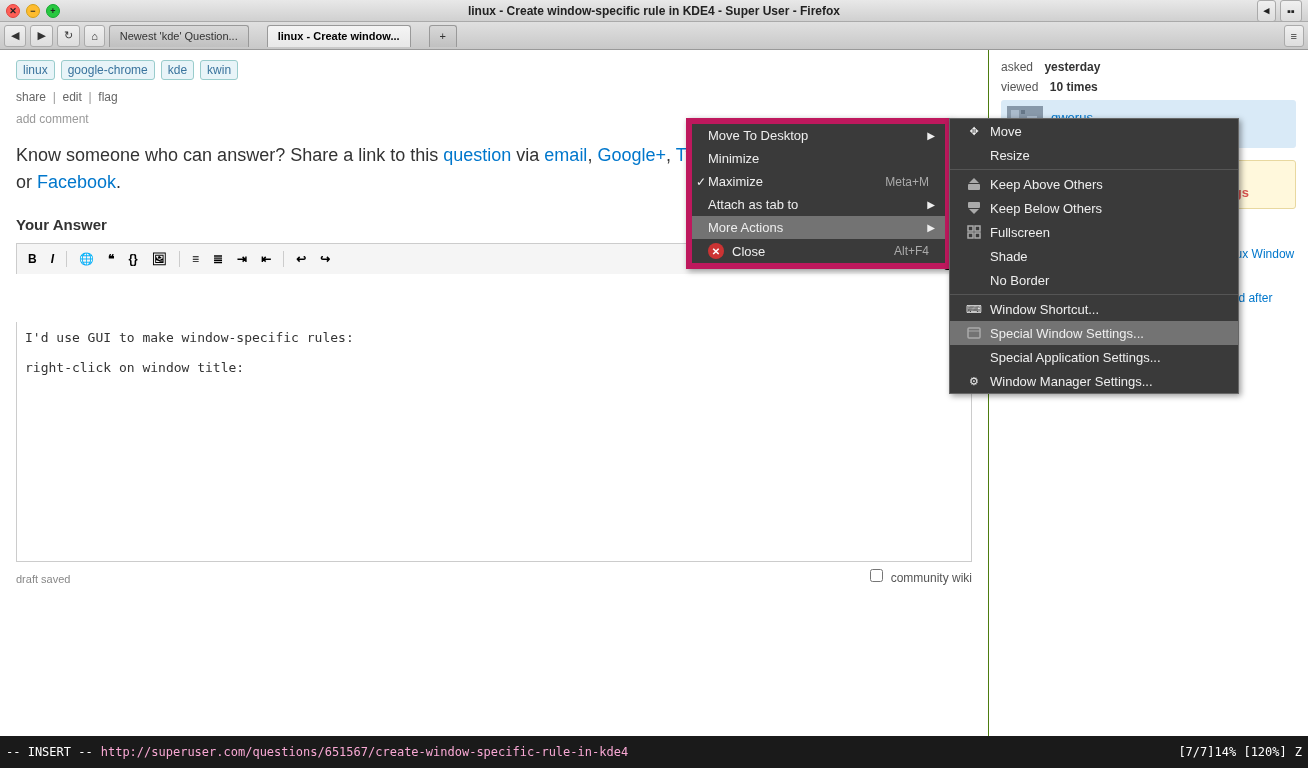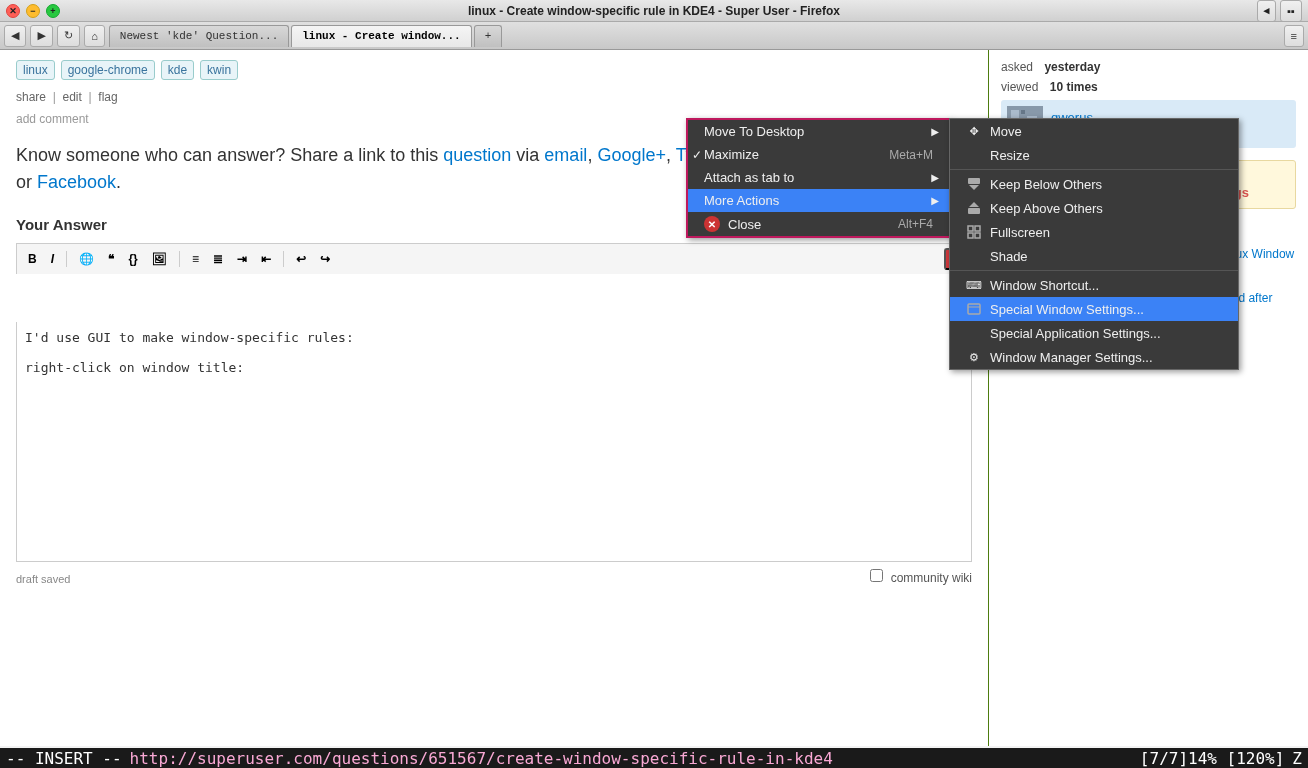--- a/index.html
+++ b/index.html
@@ -68,23 +68,22 @@
       border-radius: 3px;
       padding: 2px 6px;
       font-size: 11px;
       cursor: pointer;
       height: 22px;
       display: flex;
       align-items: center;
     }
     .tab-bar {
       display: flex;
-      gap: 2px;
+      gap: 18px;
       flex: 1;
-      font-family: Liberation Mono, monospace;
     }
     .tab {
       background: linear-gradient(to bottom, #d8d8d8, #c0c0c0);
       border: 1px solid #999;
       border-bottom: none;
       border-radius: 3px 3px 0 0;
       padding: 2px 10px;
       font-size: 11px;
       cursor: pointer;
       height: 22px;
@@ -277,39 +276,39 @@
       font-weight: bold;
     }
     .related-link { color: #0077cc; text-decoration: none; line-height: 1.4; }
 
     
     #statusbar {
       position: fixed;
       bottom: 0;
       left: 0;
       width: 1308px;
-      height: 20px;
+      height: 32px;
       background: #1a1a1a;
       color: #fff;
       font-family: monospace;
-      font-size: 16px;
+      font-size: 12px;
       display: flex;
       align-items: center;
       padding: 0 6px;
       z-index: 100;
     }
 
     
     .context-menu-1 {
       position: absolute;
       top: 118px;
       left: 686px;
       width: 265px;
       background: #3a3a3a;
-      border: 2px solid #be185d;
+      border: 6px solid #be185d;
       box-shadow: 2px 2px 6px rgba(0,0,0,0.4);
       z-index: 200;
       color: #eee;
       font-size: 13px;
     }
     .context-menu-2 {
       position: absolute;
       top: 118px;
       left: 949px;
       width: 290px;
@@ -335,21 +334,21 @@
       right: 10px;
       font-size: 10px;
     }
     .cm-item.checked::before {
       content: '✓';
       position: absolute;
       left: 4px;
       font-size: 12px;
     }
     .cm-item.highlighted {
-      background: #3b82f6;
+      background: #737373;
     }
     .cm-separator {
       height: 1px;
       background: #555;
       margin: 2px 0;
     }
     .cm-shortcut {
       margin-left: auto;
       color: #aaa;
       font-size: 12px;
@@ -523,20 +522,23 @@
         <a class="related-link">keyboard mappings are totally screwed after updating to kde4</a>
       </div>
     </div>
   </div>
 </div>
 
 <div class="context-menu-1">
   <div class="cm-item has-sub">
     <span>Move To Desktop</span>
   </div>
+  <div class="cm-item">
+    <span>Minimize</span>
+  </div>
   <div class="cm-item checked">
     <span>Maximize</span>
     <span class="cm-shortcut">Meta+M</span>
   </div>
   <div class="cm-item has-sub">
     <span>Attach as tab to</span>
   </div>
   <div class="cm-item highlighted has-sub">
     <span>More Actions</span>
   </div>
@@ -550,53 +552,57 @@
 <div class="context-menu-2">
   <div class="cm-item">
     <span class="cm-icon">✥</span>
     <span>Move</span>
   </div>
   <div class="cm-item">
     <span class="cm-icon"> </span>
     <span>Resize</span>
   </div>
   <div class="cm-separator"></div>
+  <div class="cm-item">
+    <span class="cm-icon">
+      <svg width="14" height="14" viewBox="0 0 14 14">
+        <rect x="1" y="7" width="12" height="6" rx="1" fill="#aaa"></rect>
+        <polygon points="7,1 12,6 2,6" fill="#aaa"></polygon>
+      </svg>
+    </span>
+    <span>Keep Above Others</span>
+  </div>
   <div class="cm-item">
     <span class="cm-icon">
       <svg width="14" height="14" viewBox="0 0 14 14">
         <rect x="1" y="1" width="12" height="6" rx="1" fill="#aaa"></rect>
         <polygon points="7,13 12,8 2,8" fill="#aaa"></polygon>
       </svg>
     </span>
     <span>Keep Below Others</span>
-  </div>
-  <div class="cm-item">
-    <span class="cm-icon">
-      <svg width="14" height="14" viewBox="0 0 14 14">
-        <rect x="1" y="7" width="12" height="6" rx="1" fill="#aaa"></rect>
-        <polygon points="7,1 12,6 2,6" fill="#aaa"></polygon>
-      </svg>
-    </span>
-    <span>Keep Above Others</span>
   </div>
   <div class="cm-item">
     <span class="cm-icon">
       <svg width="14" height="14" viewBox="0 0 14 14">
         <rect x="1" y="1" width="5" height="5" fill="none" stroke="#aaa" stroke-width="1.5"></rect>
         <rect x="8" y="1" width="5" height="5" fill="none" stroke="#aaa" stroke-width="1.5"></rect>
         <rect x="1" y="8" width="5" height="5" fill="none" stroke="#aaa" stroke-width="1.5"></rect>
         <rect x="8" y="8" width="5" height="5" fill="none" stroke="#aaa" stroke-width="1.5"></rect>
       </svg>
     </span>
     <span>Fullscreen</span>
   </div>
   <div class="cm-item">
     <span class="cm-icon"> </span>
     <span>Shade</span>
   </div>
+  <div class="cm-item">
+    <span class="cm-icon"> </span>
+    <span>No Border</span>
+  </div>
   <div class="cm-separator"></div>
   <div class="cm-item">
     <span class="cm-icon">⌨</span>
     <span>Window Shortcut...</span>
   </div>
   <div class="cm-item highlighted">
     <span class="cm-icon">
       <svg width="14" height="14" viewBox="0 0 14 14">
         <rect x="1" y="2" width="12" height="10" rx="1" fill="none" stroke="#aaa" stroke-width="1.5"></rect>
         <line x1="1" y1="5" x2="13" y2="5" stroke="#aaa" stroke-width="1"></line>

